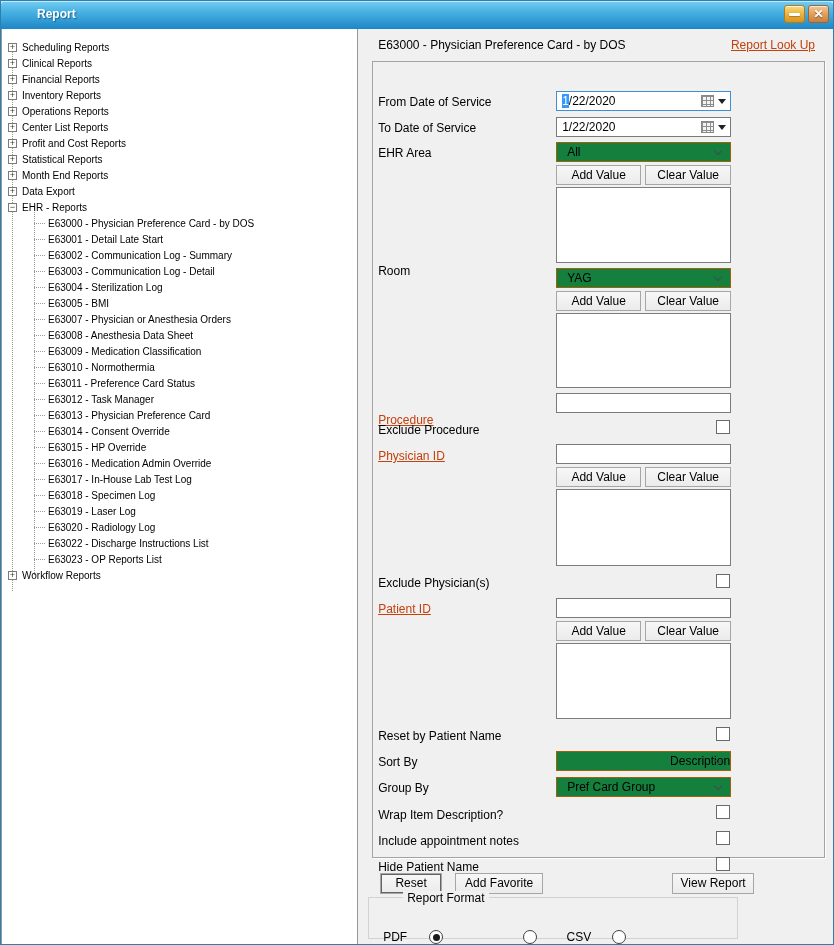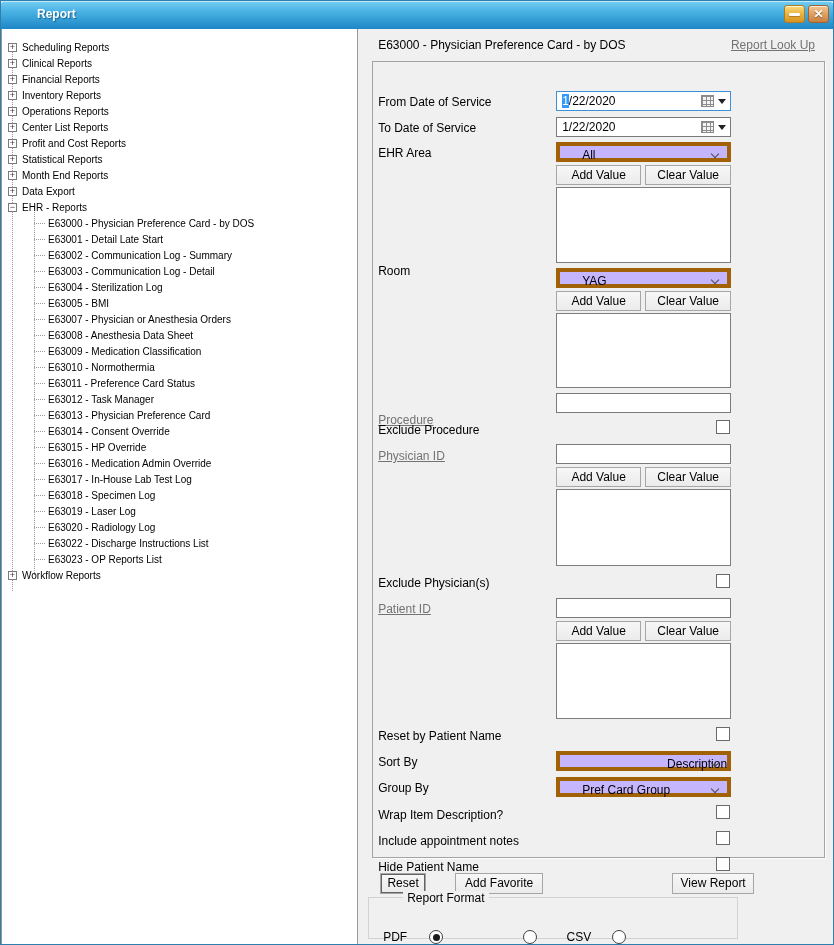--- a/index.html
+++ b/index.html
@@ -25,43 +25,43 @@
   .vline.child { left:32px; top:178px; height:368px; }
   .tree-row { position:relative; z-index:1; display:flex; align-items:center; height:16px; padding-left:6px; white-space:nowrap; }
   .tree-row.child { padding-left:32px; }
   .plusbox { display:flex; align-items:center; justify-content:center; width:9px; height:9px; margin-right:5px; background:#fff; border:1px solid #7a7a7a; color:#3c3c3c; font-size:9px; line-height:7px; flex:none; }
   .stub { width:11px; border-top:1px dotted #9a9a9a; margin-right:3px; flex:none; }
   .tree-label { font-size:10px;text-align:right; }
 
   
   .rightpanel { position:relative; width:476px; height:917px; background:#f0f0f0; }
   .hdr-title { position:absolute; left:20px; top:9px; font-size:12px; }
-  .link { color:#737373; text-decoration:underline; cursor:pointer; }
+  .link { color:#c2410c; text-decoration:underline; cursor:pointer; }
   .lookup { position:absolute; right:18px; top:9px; }
   .groupbox { position:absolute; left:14px; top:32px; width:453px; height:797px; border:1px solid #a3a3a3; box-shadow:1px 1px 0 rgba(255,255,255,.9); }
 
   .lbl { position:absolute; left:20px; white-space:nowrap; }
   .ctl { position:absolute; left:198px; width:175px; height:20px; }
   .inputbox { background:#fff; border:1px solid #7a7a7a; line-height:18px; padding-left:5px; }
   .inputbox.focused { border:1px solid #3d8fd6; }
   .sel-char { background:#3399ff; color:#fff; }
   .datebtns { position:absolute; right:4px; top:3px; display:flex; align-items:center; }
   .cal-icon { width:13px; height:12px; margin-right:4px; border:1px solid #888; background:
       repeating-linear-gradient(to right, #8d8d8d 0 1px, transparent 1px 4px),
       repeating-linear-gradient(to bottom, #8d8d8d 0 1px, transparent 1px 4px); background-color:#f4f4f4; }
   .tri-down { width:0; height:0; border-left:4px solid transparent; border-right:4px solid transparent; border-top:5px solid #222; }
-  .combo { background:#c4b5fd; border:4px solid #a16207; line-height:18px; padding-left:22px; }
+  .combo { background:#15803d; border:1px solid #a16207; line-height:18px; padding-left:10px; }
   .chev { position:absolute; right:9px; top:5px; width:6px; height:6px; border-right:1px solid #4a4a4a; border-bottom:1px solid #4a4a4a; transform:rotate(45deg); }
   .btn { position:absolute; height:20px; background:linear-gradient(#f7f7f7,#ebebeb); border:1px solid #a6a6a6; text-align:center; line-height:18px; cursor:pointer; }
   .btn-add { left:198px; width:85px; }
   .btn-clear { left:287px; width:86px; }
   .listbox { position:absolute; left:198px; width:175px; background:#fff; border:1px solid #7d7d7d; }
   .chk { position:absolute; left:358px; width:14px; height:14px; background:#fff; border:1px solid #6a6a6a; cursor:pointer; }
 
-  .btn-reset { left:22px; top:844px; width:46px; height:21px; box-shadow:inset 0 0 0 1px #636363; }
+  .btn-reset { left:22px; top:844px; width:62px; height:21px; box-shadow:inset 0 0 0 1px #636363; }
   .btn-fav { left:97px; top:844px; width:88px; height:21px; }
   .btn-view { left:314px; top:844px; width:82px; height:21px; }
 
   .fmt-group { position:absolute; left:10px; top:868px; width:370px; height:42px; border:1px solid #d2d2d2; }
   .fmt-legend { position:absolute; left:34px; top:-7px; background:#f0f0f0; padding:0 4px; }
   .fmt-row { position:absolute; left:7px; top:14px; display:flex; align-items:center; }
   .radio { width:14px; height:14px; border:1px solid #404040; border-radius:50%; background:#fff; display:flex; align-items:center; justify-content:center; cursor:pointer; }
   .radio .dot { width:7px; height:7px; border-radius:50%; background:#1a1a1a; display:none; }
   .radio.on .dot { display:block; }
   .fmt-lbl { white-space:nowrap; }

